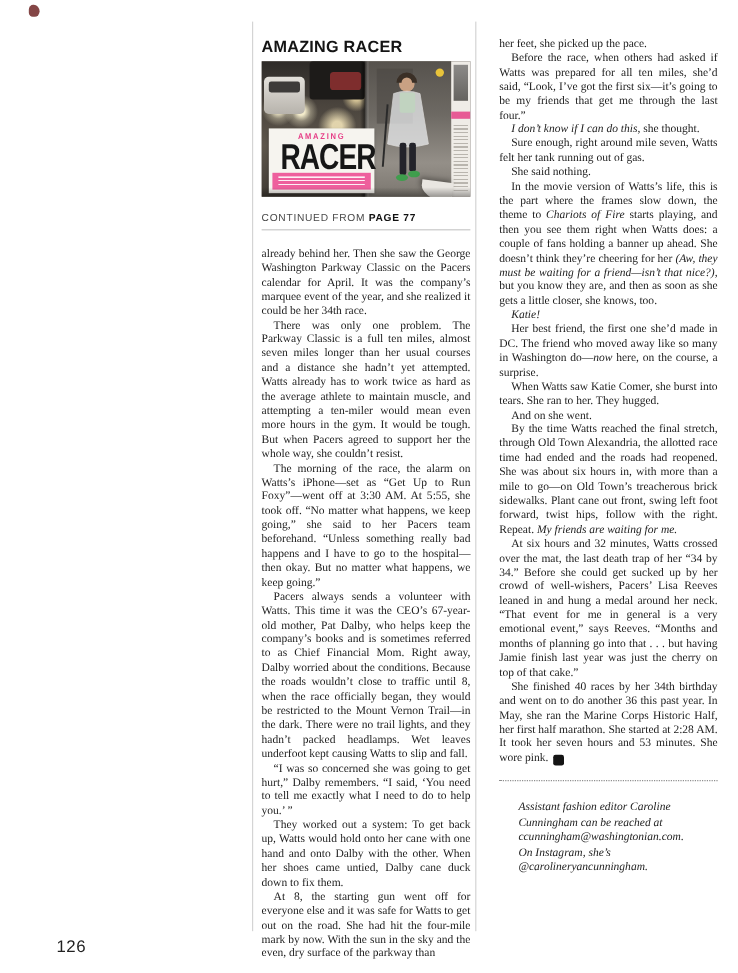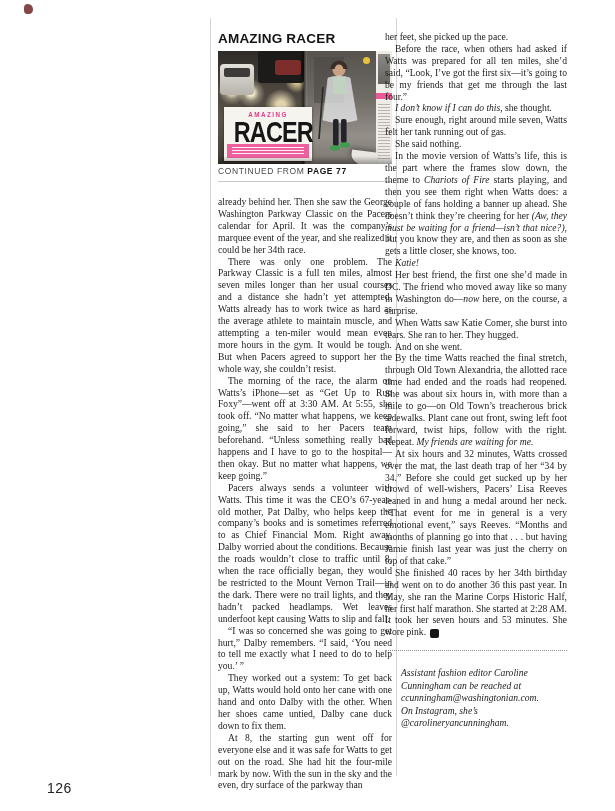--- a/index.html
+++ b/index.html
@@ -23,21 +23,21 @@
   .logo-tagline{font-family:"Liberation Sans",sans-serif;font-size:6.3px;letter-spacing:1.6px;margin-top:4px;}
   .logo-star{font-size:6px;line-height:7px;margin-top:2px;}
   .logo-founded{font-family:"DejaVu Serif",serif;font-style:italic;font-size:9px;margin-top:2px;}
 
   
   .divider{position:absolute;top:18px;width:1px;height:758px;background:#d4d4d4;}
   .d1{left:210px;} .d2{left:396px;}
 
   
   .col1{position:absolute;left:218px;top:31px;width:174px;}
-  .col2{position:absolute;left:385px;top:31px;width:182px;}
+  .col2{position:absolute;left:416px;top:31px;width:182px;}
 
   .header{margin:0;font-family:"Liberation Sans",sans-serif;font-weight:700;font-size:13.5px;
           line-height:15px;letter-spacing:.2px;color:#141414;}
 
   
   .photo{position:relative;margin:5px 0 0;width:174px;height:113px;overflow:hidden;background:#6b675f;}
   .ph-left{position:absolute;left:0;top:0;width:86px;height:113px;background:
      radial-gradient(circle at 14px 40px, rgba(252,244,210,.95) 0 3px, rgba(252,244,210,.35) 8px, transparent 14px),
      radial-gradient(circle at 33px 42px, rgba(252,244,210,.95) 0 3px, rgba(252,244,210,.35) 8px, transparent 14px),
      radial-gradient(circle at 63px 54px, rgba(250,235,190,.85) 0 4px, transparent 16px),
@@ -66,21 +66,21 @@
   .sliver-txt{position:absolute;top:53px;left:2px;right:2px;bottom:5px;
               background:repeating-linear-gradient(180deg,#b9b5ae 0 1px,transparent 1px 3px);}
   .spine{position:absolute;left:82px;top:0;width:7px;height:113px;z-index:2;
          background:linear-gradient(90deg,rgba(0,0,0,0),rgba(0,0,0,.5) 55%,rgba(255,255,255,.18));}
   .curl{position:absolute;right:15px;bottom:-3px;width:26px;height:16px;background:#e9e6e1;z-index:4;
         border-radius:0 0 0 75%;box-shadow:-2px -2px 4px rgba(0,0,0,.3);transform:rotate(7deg);}
   .photo::after{content:"";position:absolute;left:0;right:0;bottom:0;height:8px;z-index:5;
         background:linear-gradient(180deg,rgba(0,0,0,0),rgba(0,0,0,.35));}
 
   
-  .continued{margin-top:2px;font-family:"Liberation Sans",sans-serif;font-size:8.5px;letter-spacing:.6px;color:#4a4a4a;}
+  .continued{margin-top:12px;font-family:"Liberation Sans",sans-serif;font-size:8.5px;letter-spacing:.6px;color:#4a4a4a;}
   .continued .pg{font-weight:700;color:#111;}
   .rule{border:0;border-top:1px solid #c9c9c9;margin:5px 0 0;}
 
   
   .body-text{margin-top:14px;font-size:9.6px;line-height:11.9px;text-align:justify;color:#1c1c1c;}
   .body-text p{margin:0;}
   .body-text p.ind{text-indent:10px;}
   .i{font-style:italic;}
   .b{font-weight:700;}
   .endmark{display:inline-block;width:9px;height:9px;background:#141414;color:#fff;

